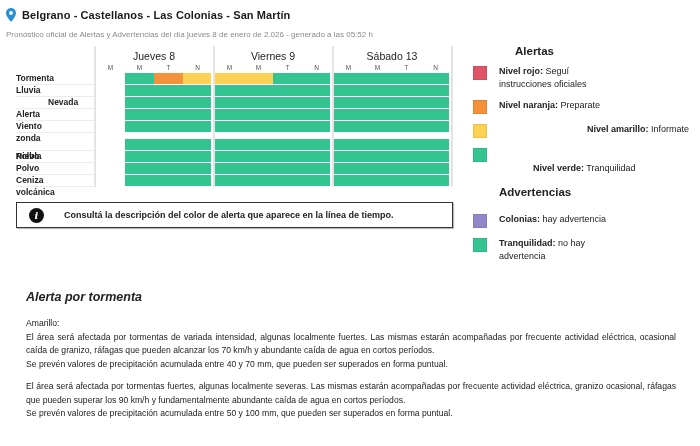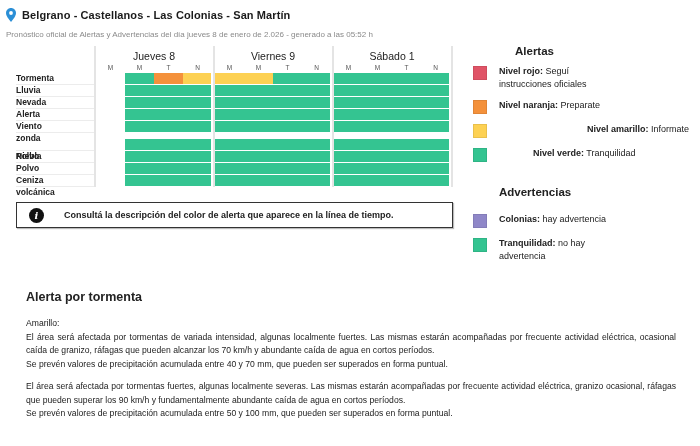--- a/index.html
+++ b/index.html
@@ -22,21 +22,21 @@
 
   .infobox { position: absolute; left: 16px; top: 202px; width: 437px; height: 26px; border: 1px solid #333; display: flex; align-items: center; box-shadow: 1px 1px 1px #bbb; }
   .info-icon { width: 15px; height: 15px; border-radius: 50%; background: #111; color: #fff; font-size: 10px; font-weight: bold; font-style: italic; text-align: center; line-height: 15px; margin-left: 12px; font-family: "DejaVu Serif", serif; }
   .info-text { font-size: 9px; font-weight: bold; color: #222; margin-left: 20px; }
 
   .legend-title { position: absolute; font-size: 11.5px; font-weight: bold; color: #222; }
   .sw { position: absolute; left: 473px; width: 14px; height: 14px; border: 1px solid rgba(0,0,0,0.08); }
   .lg-text { position: absolute; left: 499px; font-size: 9px; color: #222; line-height: 13px; width: 190px; }
   .lg-text b { font-weight: bold; }
 
-  .section-title { position: absolute; left: 26px; top: 290px; font-size: 12.5px; font-weight: bold; color: #222; }
+  .section-title { position: absolute; left: 26px; top: 290px; font-size: 12.5px; font-weight: bold; color: #222; font-style: italic; }
   .para { position: absolute; left: 26px; width: 650px; font-size: 8.6px; color: #222; line-height: 13.5px; }
   .para .j { text-align: justify; text-align-last: auto; }
 </style>
 </head>
 <body>
 
 <div class="header">
   <div class="title-row">
     <svg class="pin" viewBox="0 0 10 14">
       <path d="M5 0 C2.2 0 0 2.2 0 5 C0 8.5 5 14 5 14 C5 14 10 8.5 10 5 C10 2.2 7.8 0 5 0 Z" fill="#2b8fd6"></path>
@@ -55,21 +55,21 @@
     <div class="day-head" style="left:96px;width:116px;">Jueves 8</div>
     <div class="slot-head" style="left:96px;">M</div>
     <div class="slot-head" style="left:125px;">M</div>
     <div class="slot-head" style="left:154px;">T</div>
     <div class="slot-head" style="left:183px;">N</div>
     <div class="day-head" style="left:215px;width:116px;">Viernes 9</div>
     <div class="slot-head" style="left:215px;">M</div>
     <div class="slot-head" style="left:244px;">M</div>
     <div class="slot-head" style="left:273px;">T</div>
     <div class="slot-head" style="left:302px;">N</div>
-    <div class="day-head" style="left:334px;width:116px;">Sábado 1</div>
+    <div class="day-head" style="left:334px;width:116px;">Sábado 13</div>
     <div class="slot-head" style="left:334px;">M</div>
     <div class="slot-head" style="left:363px;">M</div>
     <div class="slot-head" style="left:392px;">T</div>
     <div class="slot-head" style="left:421px;">N</div>
     <div class="row-label" style="top:72px;">Tormenta</div>
     <div class="row-line" style="top:84px;"></div>
     <div class="cell" style="top:72.5px;left:125px;width:29px;background:#34c491;"></div>
     <div class="cell" style="top:72.5px;left:154px;width:29px;background:#f4913b;"></div>
     <div class="cell" style="top:72.5px;left:183px;width:28px;background:#fdd153;"></div>
     <div class="cell" style="top:72.5px;left:215px;width:29px;background:#fdd153;"></div>
@@ -86,21 +86,21 @@
     <div class="cell" style="top:84.5px;left:154px;width:29px;background:#34c491;"></div>
     <div class="cell" style="top:84.5px;left:183px;width:28px;background:#34c491;"></div>
     <div class="cell" style="top:84.5px;left:215px;width:29px;background:#34c491;"></div>
     <div class="cell" style="top:84.5px;left:244px;width:29px;background:#34c491;"></div>
     <div class="cell" style="top:84.5px;left:273px;width:29px;background:#34c491;"></div>
     <div class="cell" style="top:84.5px;left:302px;width:28px;background:#34c491;"></div>
     <div class="cell" style="top:84.5px;left:334px;width:29px;background:#34c491;"></div>
     <div class="cell" style="top:84.5px;left:363px;width:29px;background:#34c491;"></div>
     <div class="cell" style="top:84.5px;left:392px;width:29px;background:#34c491;"></div>
     <div class="cell" style="top:84.5px;left:421px;width:28px;background:#34c491;"></div>
-    <div class="row-label" style="top:96px;">Nevada</div>
+    <div class="row-label" style="top:96px;margin-left:32px;">Nevada</div>
     <div class="row-line" style="top:108px;"></div>
     <div class="cell" style="top:96.5px;left:125px;width:29px;background:#34c491;"></div>
     <div class="cell" style="top:96.5px;left:154px;width:29px;background:#34c491;"></div>
     <div class="cell" style="top:96.5px;left:183px;width:28px;background:#34c491;"></div>
     <div class="cell" style="top:96.5px;left:215px;width:29px;background:#34c491;"></div>
     <div class="cell" style="top:96.5px;left:244px;width:29px;background:#34c491;"></div>
     <div class="cell" style="top:96.5px;left:273px;width:29px;background:#34c491;"></div>
     <div class="cell" style="top:96.5px;left:302px;width:28px;background:#34c491;"></div>
     <div class="cell" style="top:96.5px;left:334px;width:29px;background:#34c491;"></div>
     <div class="cell" style="top:96.5px;left:363px;width:29px;background:#34c491;"></div>
@@ -193,21 +193,21 @@
 
 <div class="legend-title" style="left:515px; top:45px;">Alertas</div>
 <div id="legend-alerts">
     <div class="sw" style="top: 66px; background: rgb(224, 84, 103);"></div>
     <div class="lg-text" style="top: 65px; width: 110px;"><b>Nivel rojo:</b><span> Seguí instrucciones oficiales</span></div>
     <div class="sw" style="top: 100px; background: rgb(244, 145, 59);"></div>
     <div class="lg-text" style="top: 99px;"><b>Nivel naranja:</b><span> Preparate</span></div>
     <div class="sw" style="top: 124px; background: rgb(253, 209, 83);"></div>
     <div class="lg-text" style="top: 123px; text-align: right;"><b>Nivel amarillo:</b><span> Informate</span></div>
     <div class="sw" style="top: 148px; background: rgb(52, 196, 145);"></div>
-    <div class="lg-text" style="top: 147px; padding-left: 34px;"><b>Nivel verde:</b><span> Tranquilidad</span></div>
+    <div class="lg-text" style="top: 162px; padding-left: 34px;"><b>Nivel verde:</b><span> Tranquilidad</span></div>
   </div>
 <div class="legend-title" style="left:499px; top:186px;">Advertencias</div>
 <div id="legend-warnings">
     <div class="sw" style="top: 214px; background: rgb(143, 135, 200);"></div>
     <div class="lg-text" style="top: 213px; width: 125px;"><b>Colonias:</b><span> hay advertencia</span></div>
     <div class="sw" style="top: 238px; background: rgb(52, 196, 145);"></div>
     <div class="lg-text" style="top: 237px; width: 125px;"><b>Tranquilidad:</b><span> no hay advertencia</span></div>
   </div>
 
 <div class="section-title">Alerta por tormenta</div>

